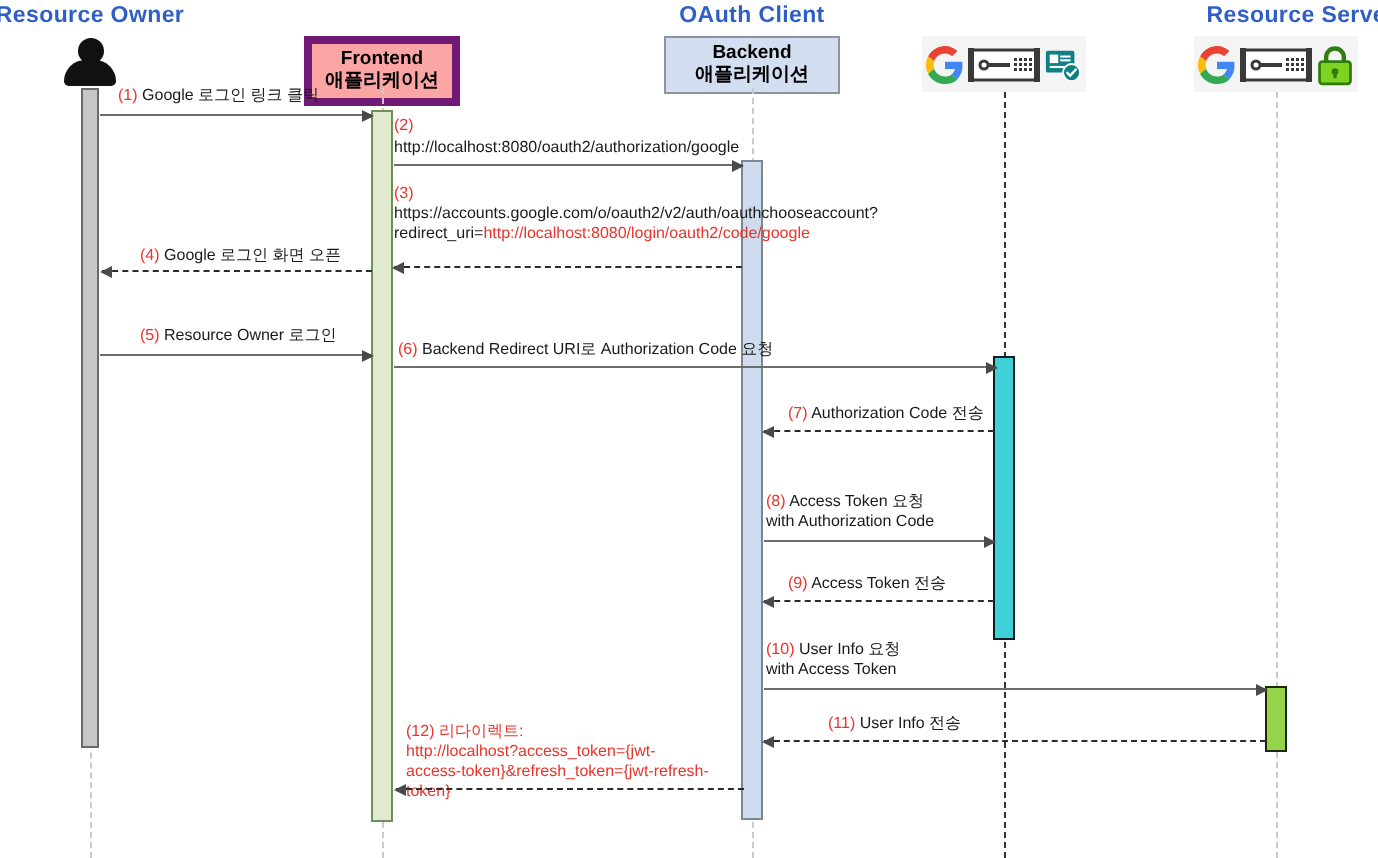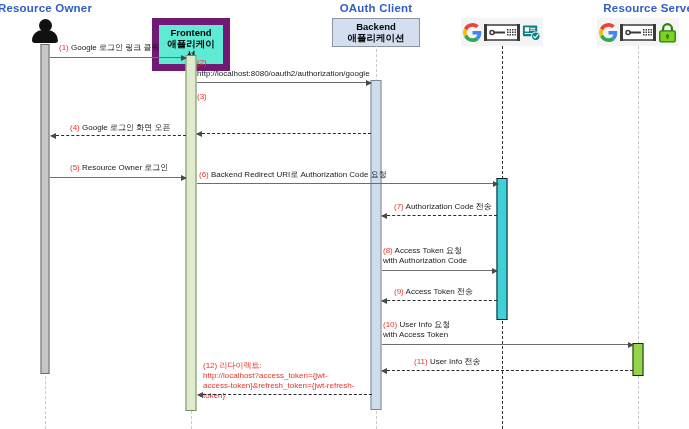--- a/index.html
+++ b/index.html
@@ -34,22 +34,22 @@
     transform: translateX(-50%);
     box-sizing: border-box;
     text-align: center;
     font-size: 9.5px;
     font-weight: bold;
     line-height: 1.18;
     padding: 2px 6px 3px 6px;
     color: #000;
   }
   .pbox.green {
-    background: #5eead4;
-    border: 7px solid #701a75;
+    background: #fca5a5;
+    border: 4px solid #701a75;
   }
   .pbox.blue {
     background: #d3dff0;
     border: 1px solid #8d94a0;
   }
 
   
   .actor {
     position: absolute;
     transform: translateX(-50%);
@@ -266,20 +266,23 @@
   <div class="mlabel" style="left:197px; top:69px;">
     <span>http://localhost:8080/oauth2/authorization/google</span>
   </div>
   <div class="msg" style="left:197px; top:82px; width:174px;">
     <span class="arrowR"></span>
   </div>
 
   <div class="mlabel" style="left:197px; top:92px;">
     <span class="num">(3)</span>
   </div>
+  <div class="mlabel wrap" style="left:197px; top:102px; width:178px;">
+    <span>https://accounts.google.com/o/oauth2/v2/auth/oauthchooseaccount?redirect_uri=</span><span class="hl">http://localhost:8080/login/oauth2/code/google</span>
+  </div>
   <div class="msg dashed" style="left:197px; top:133px; width:174px;">
     <span class="arrowL"></span>
   </div>
 
   <div class="mlabel" style="left:70px; top:123px;">
     <span class="num">(4)</span>
     <span>Google 로그인 화면 오픈</span>
   </div>
   <div class="msg dashed" style="left:51px; top:135px; width:135px;">
     <span class="arrowL"></span>

